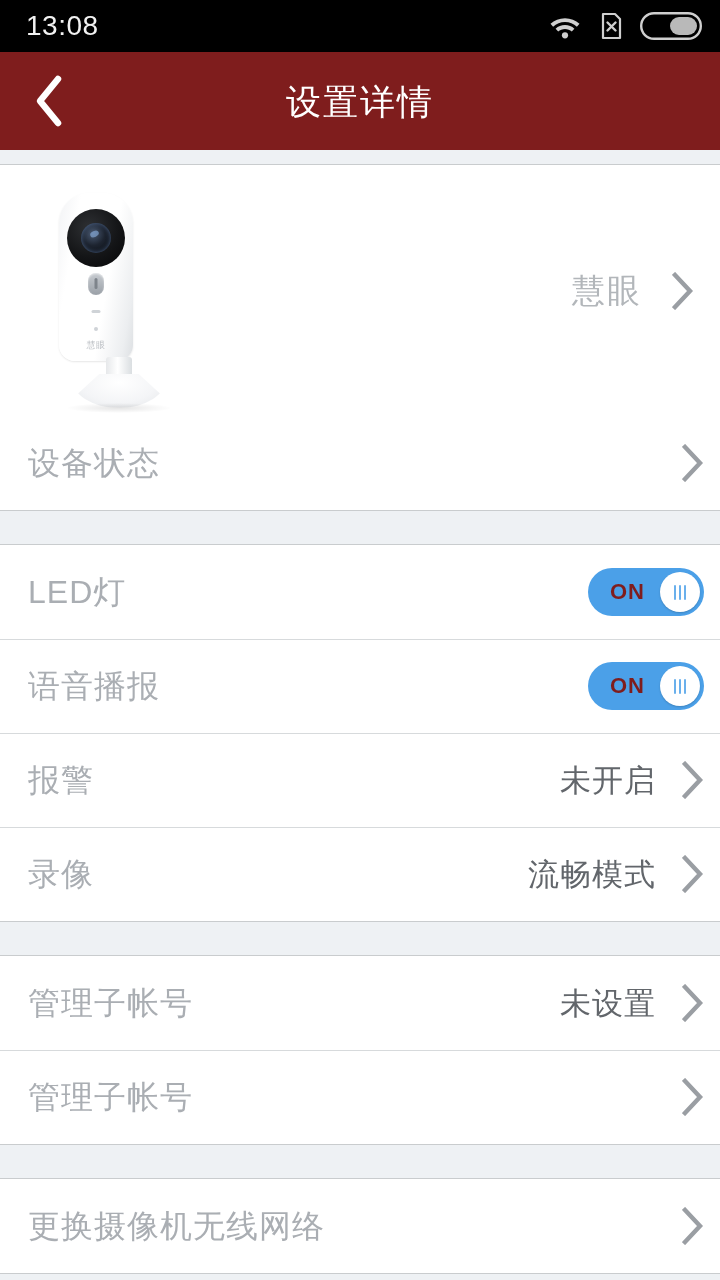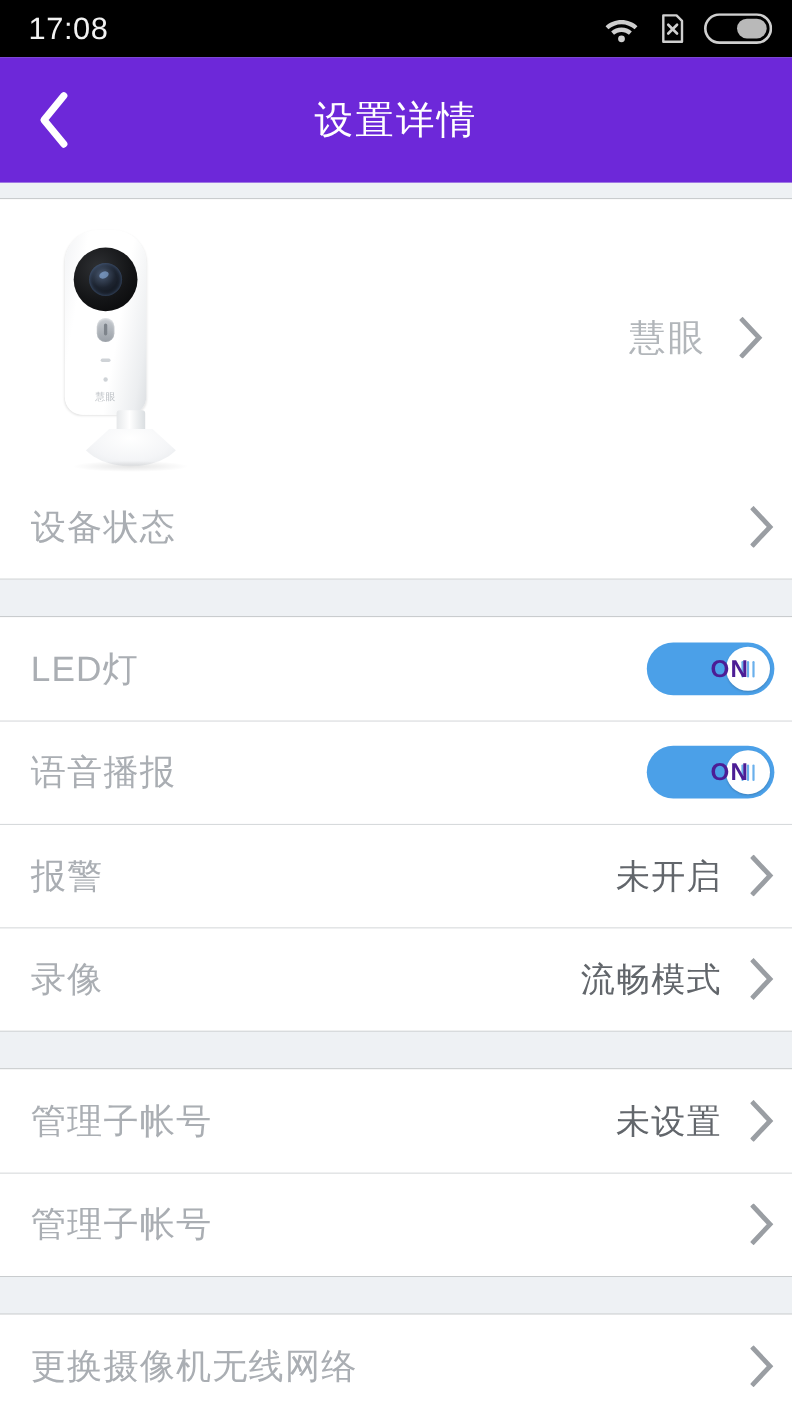--- a/index.html
+++ b/index.html
@@ -43,22 +43,22 @@
     align-items: center;
     gap: 14px;
   }
   .icon-wifi { display: block; }
   .icon-sim  { display: block; }
   .icon-batt { display: block; }
 
   
   .header {
     position: relative;
-    height: 114px;
-    background: #6d28d9;
+    height: 98px;
+    background: #7f1d1d;
     display: flex;
     align-items: center;
     justify-content: center;
   }
   .header-title {
     color: #ffffff;
     font-size: 35px;
     letter-spacing: 2px;
     line-height: 1;
   }
@@ -288,26 +288,25 @@
     padding: 0 4px 0 0;
     box-sizing: border-box;
     position: relative;
     cursor: pointer;
   }
   .toggle-text {
     position: absolute;
     left: 22px;
     top: 50%;
     transform: translateY(-50%);
-    color: #4c1d95;
+    color: #7f1d1d;
     font-size: 22px;
     font-weight: bold;
     letter-spacing: 1px;
     line-height: 1;
-    margin-left: 36px;
   }
   .knob {
     width: 40px;
     height: 40px;
     border-radius: 50%;
     background: #ffffff;
     display: flex;
     align-items: center;
     justify-content: center;
     gap: 3px;
@@ -320,21 +319,21 @@
     background: #6ab0ec;
     border-radius: 1px;
   }
 </style>
 </head>
 <body>
 
 <div class="phone">
 
   <div class="statusbar">
-    <div class="status-time">17:08</div>
+    <div class="status-time">13:08</div>
     <div class="status-icons">
       <svg class="icon-wifi" width="34" height="26" viewBox="0 0 34 26">
         <path d="M17 5.2c5.6 0 10.7 2.1 14.5 5.6l-2.6 2.9C25.7 10.8 21.5 9 17 9S8.3 10.8 5.1 13.7l-2.6-2.9C6.3 7.3 11.4 5.2 17 5.2z" fill="#cfcfcf"></path>
         <path d="M17 12.1c3.6 0 6.9 1.4 9.4 3.6l-2.6 2.9c-1.8-1.6-4.2-2.6-6.8-2.6s-5 1-6.8 2.6l-2.6-2.9c2.5-2.2 5.8-3.6 9.4-3.6z" fill="#cfcfcf"></path>
         <circle cx="17" cy="22.3" r="3.1" fill="#cfcfcf"></circle>
       </svg>
       <svg class="icon-sim" width="30" height="30" viewBox="0 0 30 30">
         <path d="M7 3h12l5 5v19H7z" fill="none" stroke="#cfcfcf" stroke-width="2.2" stroke-linejoin="round"></path>
         <path d="M11.5 11.5l8 8M19.5 11.5l-8 8" stroke="#cfcfcf" stroke-width="2.4" stroke-linecap="round"></path>
       </svg>

